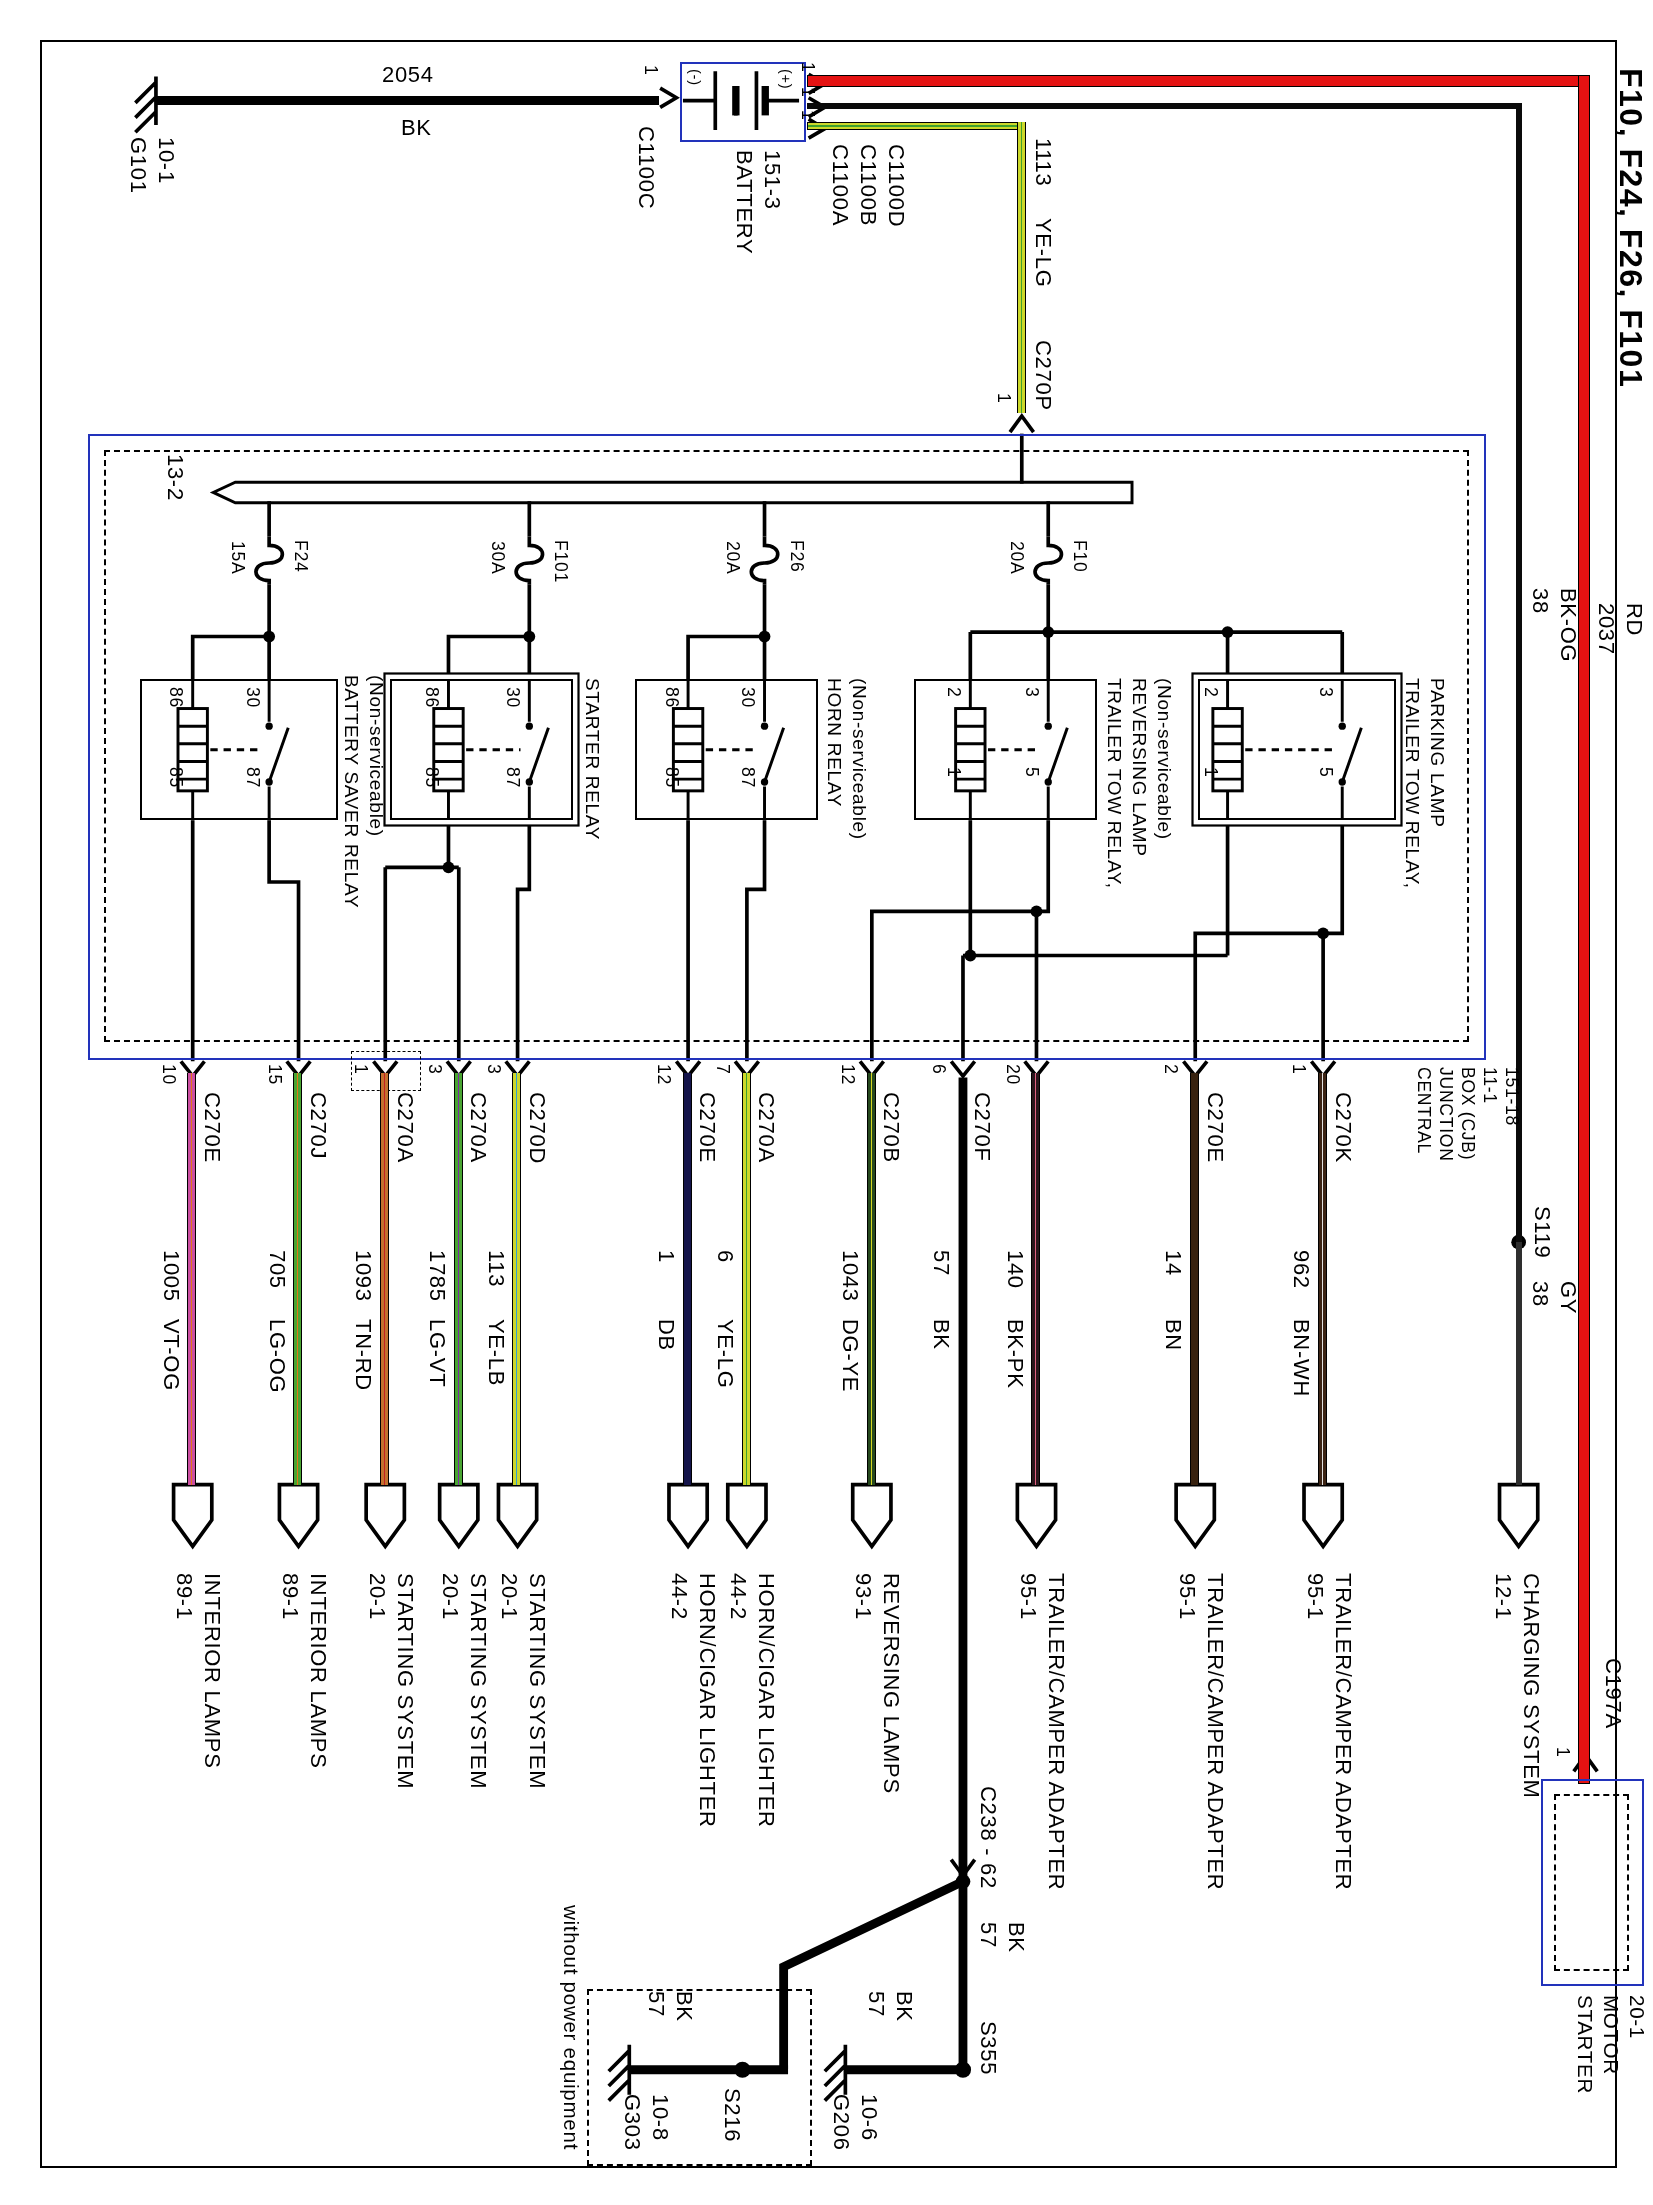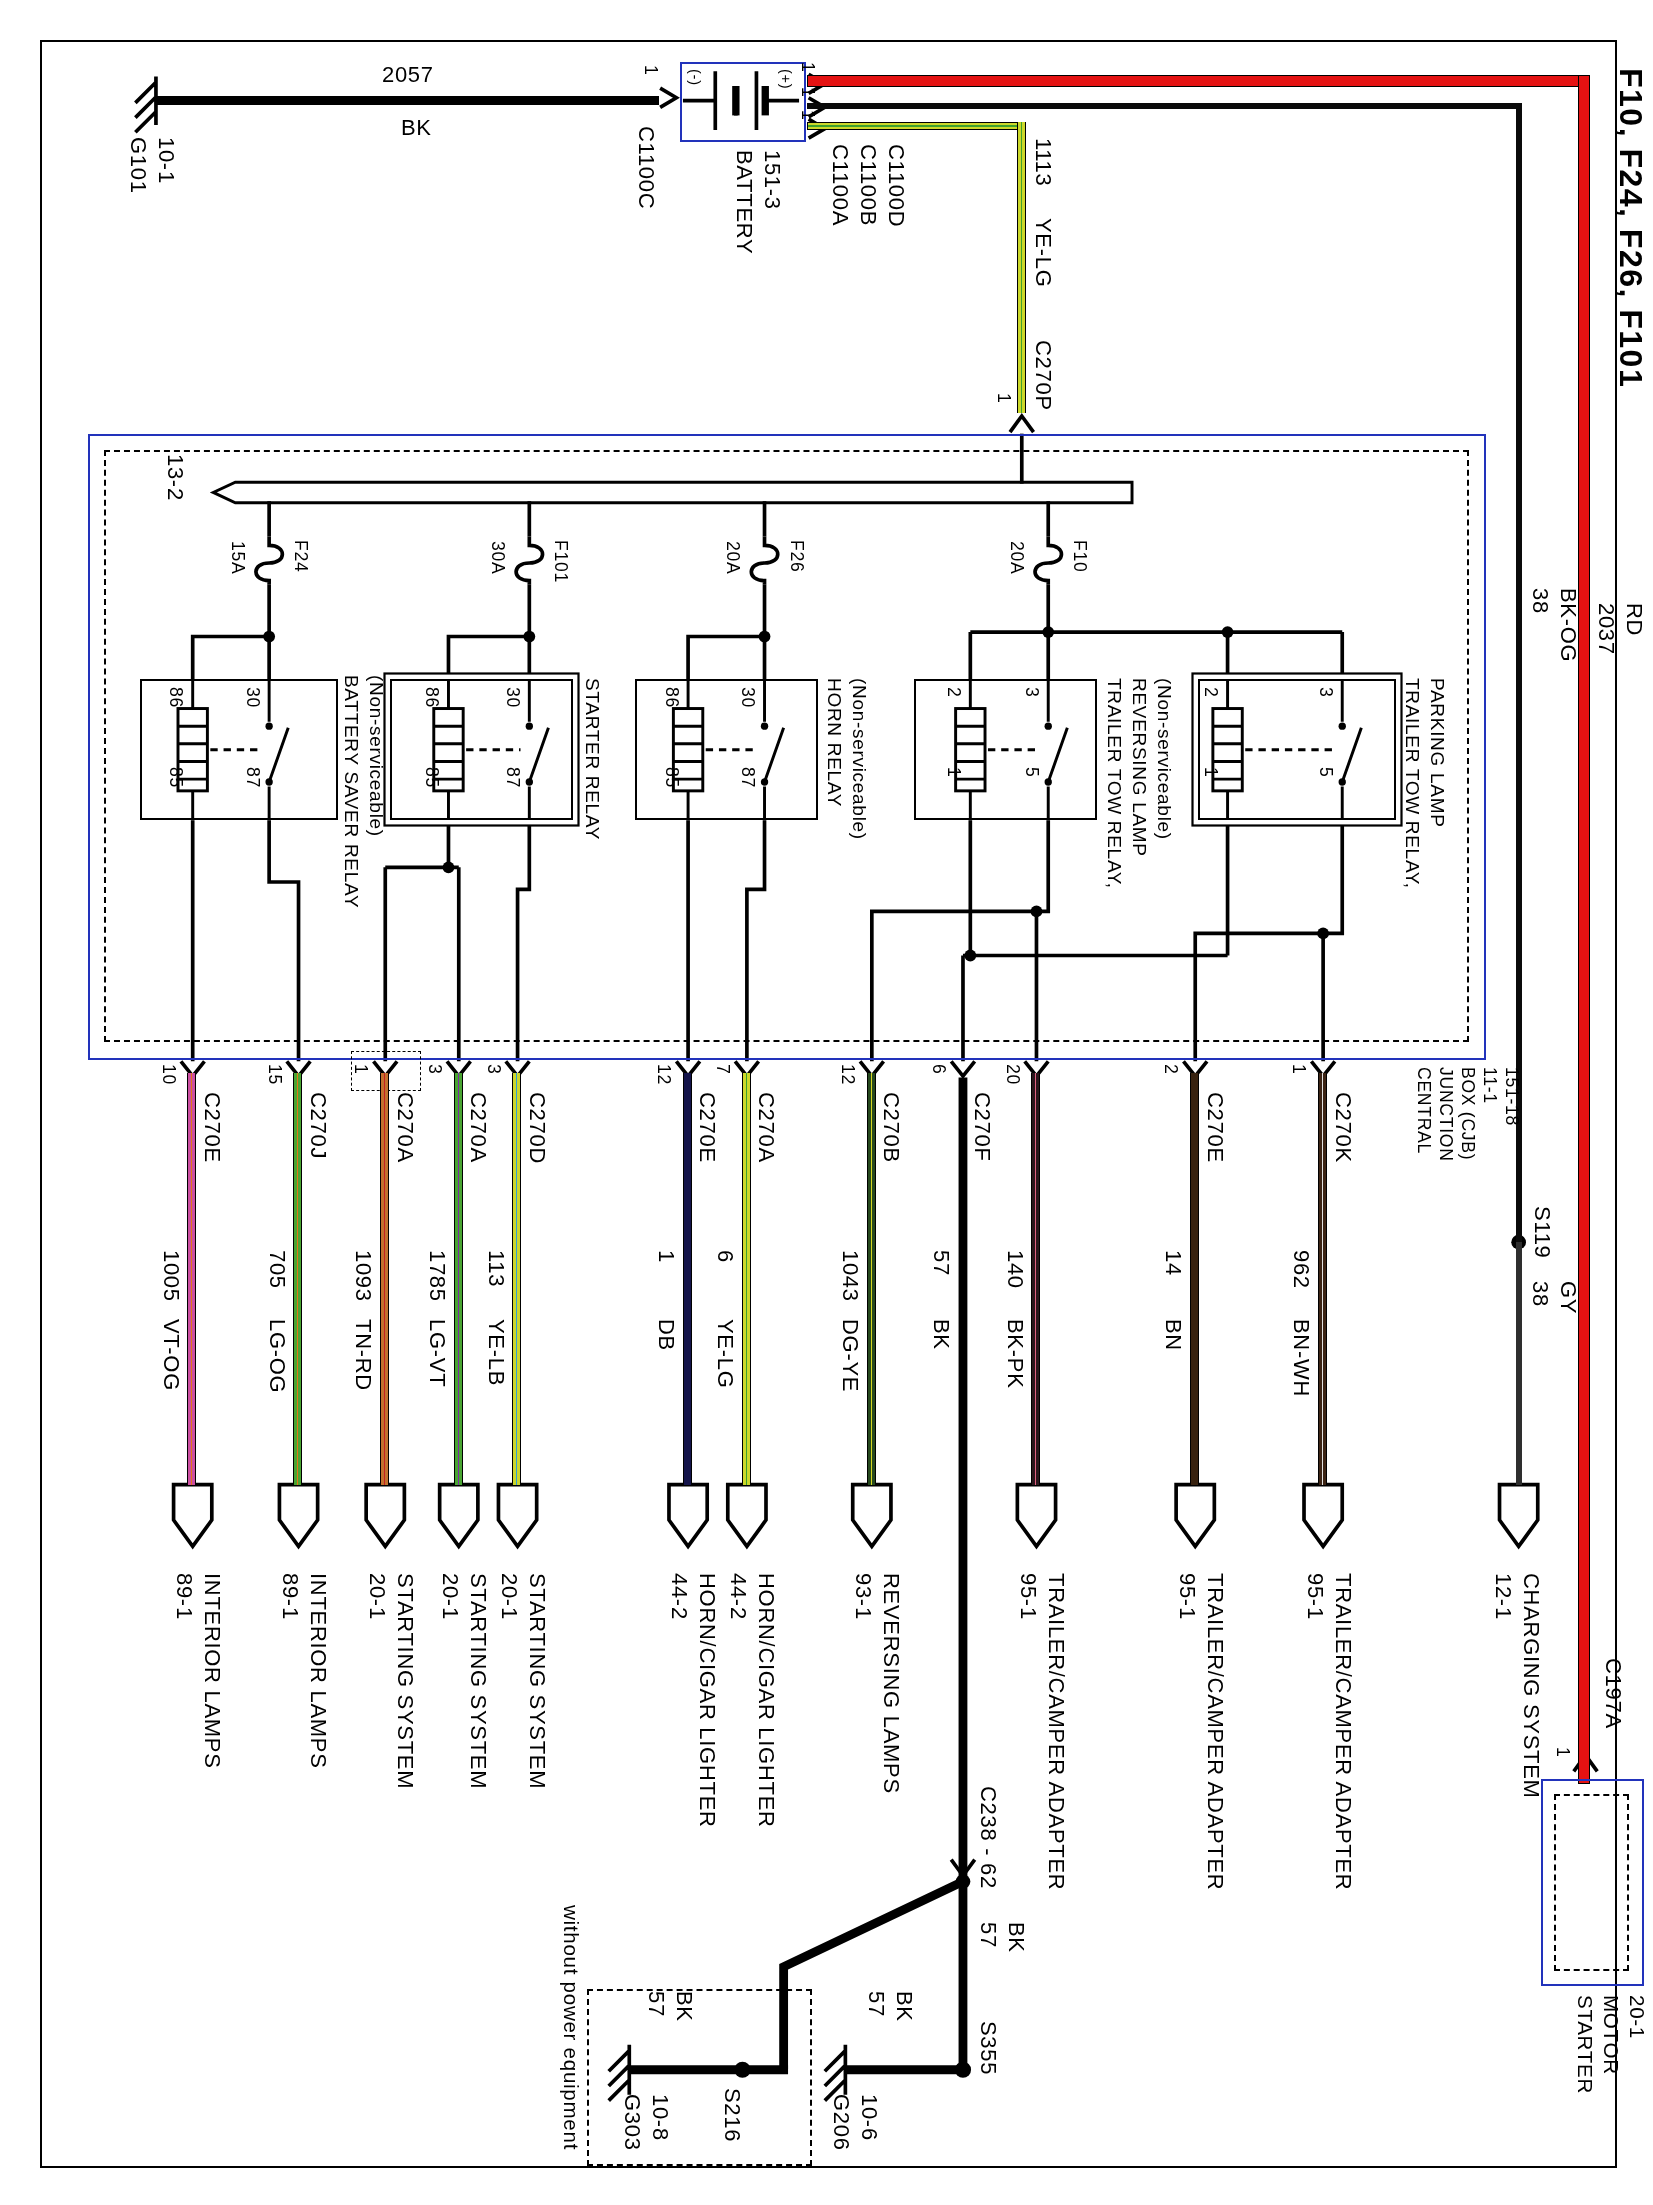--- a/index.html
+++ b/index.html
@@ -183,21 +183,21 @@
       <path d="M1041,117 V157" stroke-width="10"></path>
     </g>
   </svg>
 
   <div class="vb" style="left:126px;top:137px;">
     <span>G101</span>
     <span>10-1</span>
   </div>
 
   <div class="wireh" style="left:156px;top:96px;width:503px;height:7.4px;background:#000;"></div>
-  <div class="h" style="left:382px;top:62px;">2057</div>
+  <div class="h" style="left:382px;top:62px;">2054</div>
   <div class="h" style="left:401px;top:115px;">BK</div>
 
   <div class="v pinlbl" style="left:641px;top:65px;">1</div>
   <div class="v" style="left:634px;top:126px;">C1100C</div>
 
   <div class="bluebox" style="left:680px;top:62px;width:122px;height:76px;"></div>
   <div class="v tiny" style="left:687px;top:69px;">(-)</div>
   <div class="v tiny" style="left:778px;top:69px;">(+)</div>
   <div class="vb" style="left:732px;top:150px;">
     <span>BATTERY</span>

